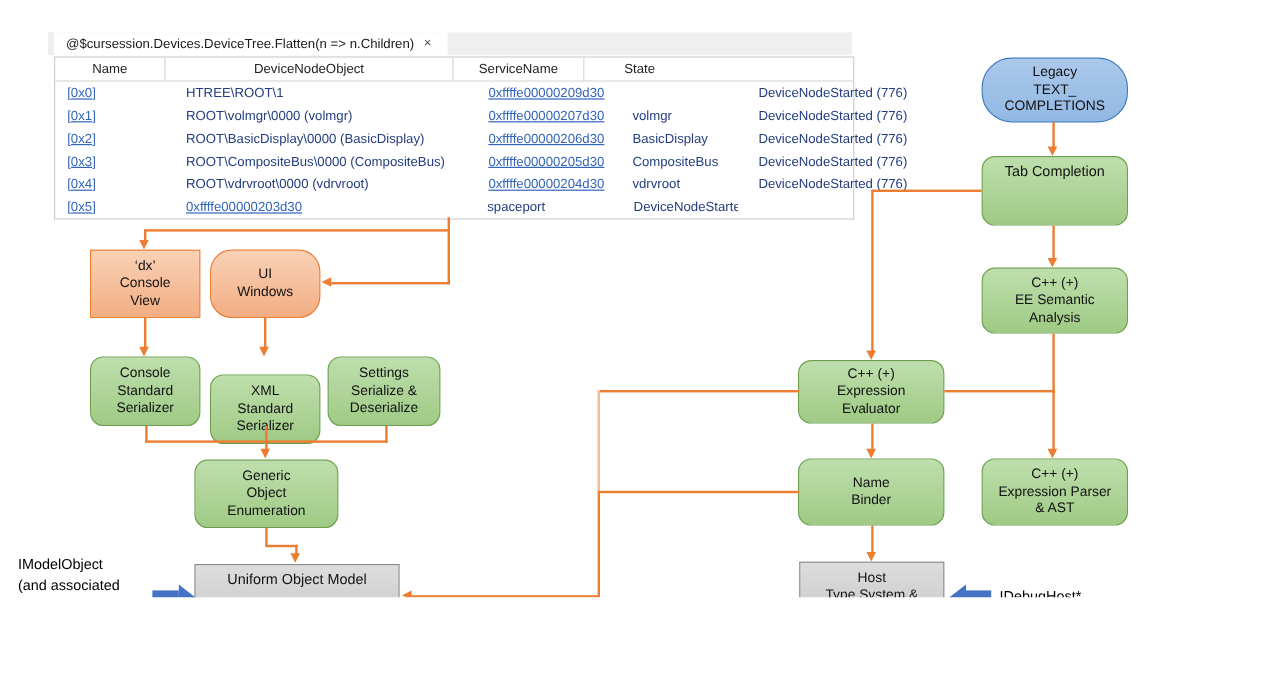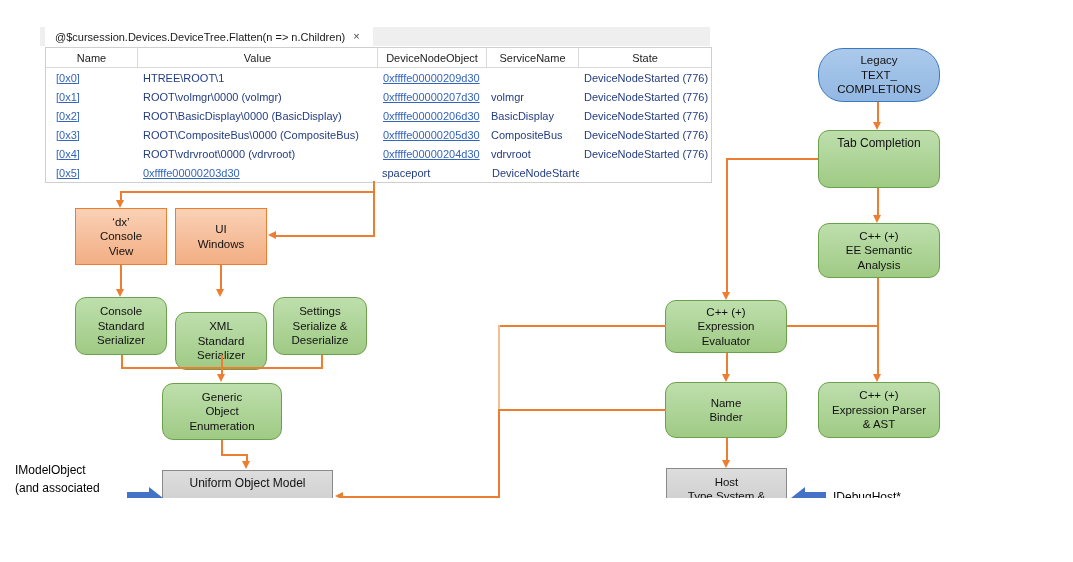--- a/index.html
+++ b/index.html
@@ -12,21 +12,21 @@
        display:flex;align-items:center;padding-left:10px;box-sizing:border-box;
        font-size:11px;color:#1a1a1a;white-space:nowrap;}
   .tabclose{margin-left:8px;color:#444;font-size:11px;line-height:11px;}
   .tbl{position:absolute;left:45px;top:47px;width:665px;background:#fff;
        border:1px solid #cfcfcf;box-sizing:content-box;font-size:11px;}
   .thead,.trow{display:grid;grid-template-columns:92px 240px 109px 92px 132px;height:19px;align-items:center;}
   .thead{border-bottom:1px solid #d9d9d9;color:#222;}
   .thead > div{height:100%;display:flex;align-items:center;justify-content:center;
                border-right:1px solid #d9d9d9;box-sizing:border-box;}
   .thead > div:last-child{border-right:none;}
-  .trow{color:#243D80;}
+  .trow{color:#243D80;gap:12px;}
   .trow .c1{padding-left:10px;}
   .trow .c2,.trow .c3,.trow .c5{padding-left:5px;}
   .trow .c4{padding-left:4px;}
   .lnk{color:#3465BD;text-decoration:underline;cursor:pointer;}
   .cell{white-space:nowrap;overflow:hidden;}
 
   
   .box{position:absolute;box-sizing:border-box;border:1.6px solid;display:flex;
        align-items:center;justify-content:center;text-align:center;
        font-size:11.5px;line-height:14.5px;white-space:pre-line;color:#111;}
@@ -62,21 +62,20 @@
   <div class="tabstrip">
     <div class="tab">
       <span>@$cursession.Devices.DeviceTree.Flatten(n =&gt; n.Children)</span>
       <span class="tabclose">×</span>
     </div>
   </div>
 
   <div class="tbl">
     <div class="thead">
       <div>Name</div>
-      <div>Value</div>
       <div>DeviceNodeObject</div>
       <div>ServiceName</div>
       <div>State</div>
     </div>
 
     <div class="trow">
       <div class="cell c1"><span class="lnk">[0x0]</span></div>
       <div class="cell c2">HTREE\ROOT\1</div>
       <div class="cell c3"><span class="lnk">0xffffe00000209d30</span></div>
       <div class="cell c4"></div>
@@ -133,21 +132,21 @@
   <div class="box g" style="left:818px;top:382px;width:122px;height:56px;">C++ (+)
 Expression Parser
 &amp; AST</div>
   <div class="box gy" style="left:666px;top:468px;width:121px;height:57px;">Host
 Type System &amp;
 Memory, …</div>
 
   <div class="box o" style="left:75px;top:208px;width:92px;height:57px;">‘dx’
 Console
 View</div>
-  <div class="box o" style="left:175px;top:208px;width:92px;height:57px;">UI
+  <div class="box o" style="left:175px;top:208px;width:92px;height:57px;border-radius:18px;">UI
 Windows</div>
   <div class="box g" style="left:75px;top:297px;width:92px;height:58px;">Console
 Standard
 Serializer</div>
   <div class="box g" style="left:175px;top:312px;width:92px;height:58px;">XML
 Standard
 Serializer</div>
   <div class="box g" style="left:273px;top:297px;width:94px;height:58px;">Settings
 Serialize &amp;
 Deserialize</div>

